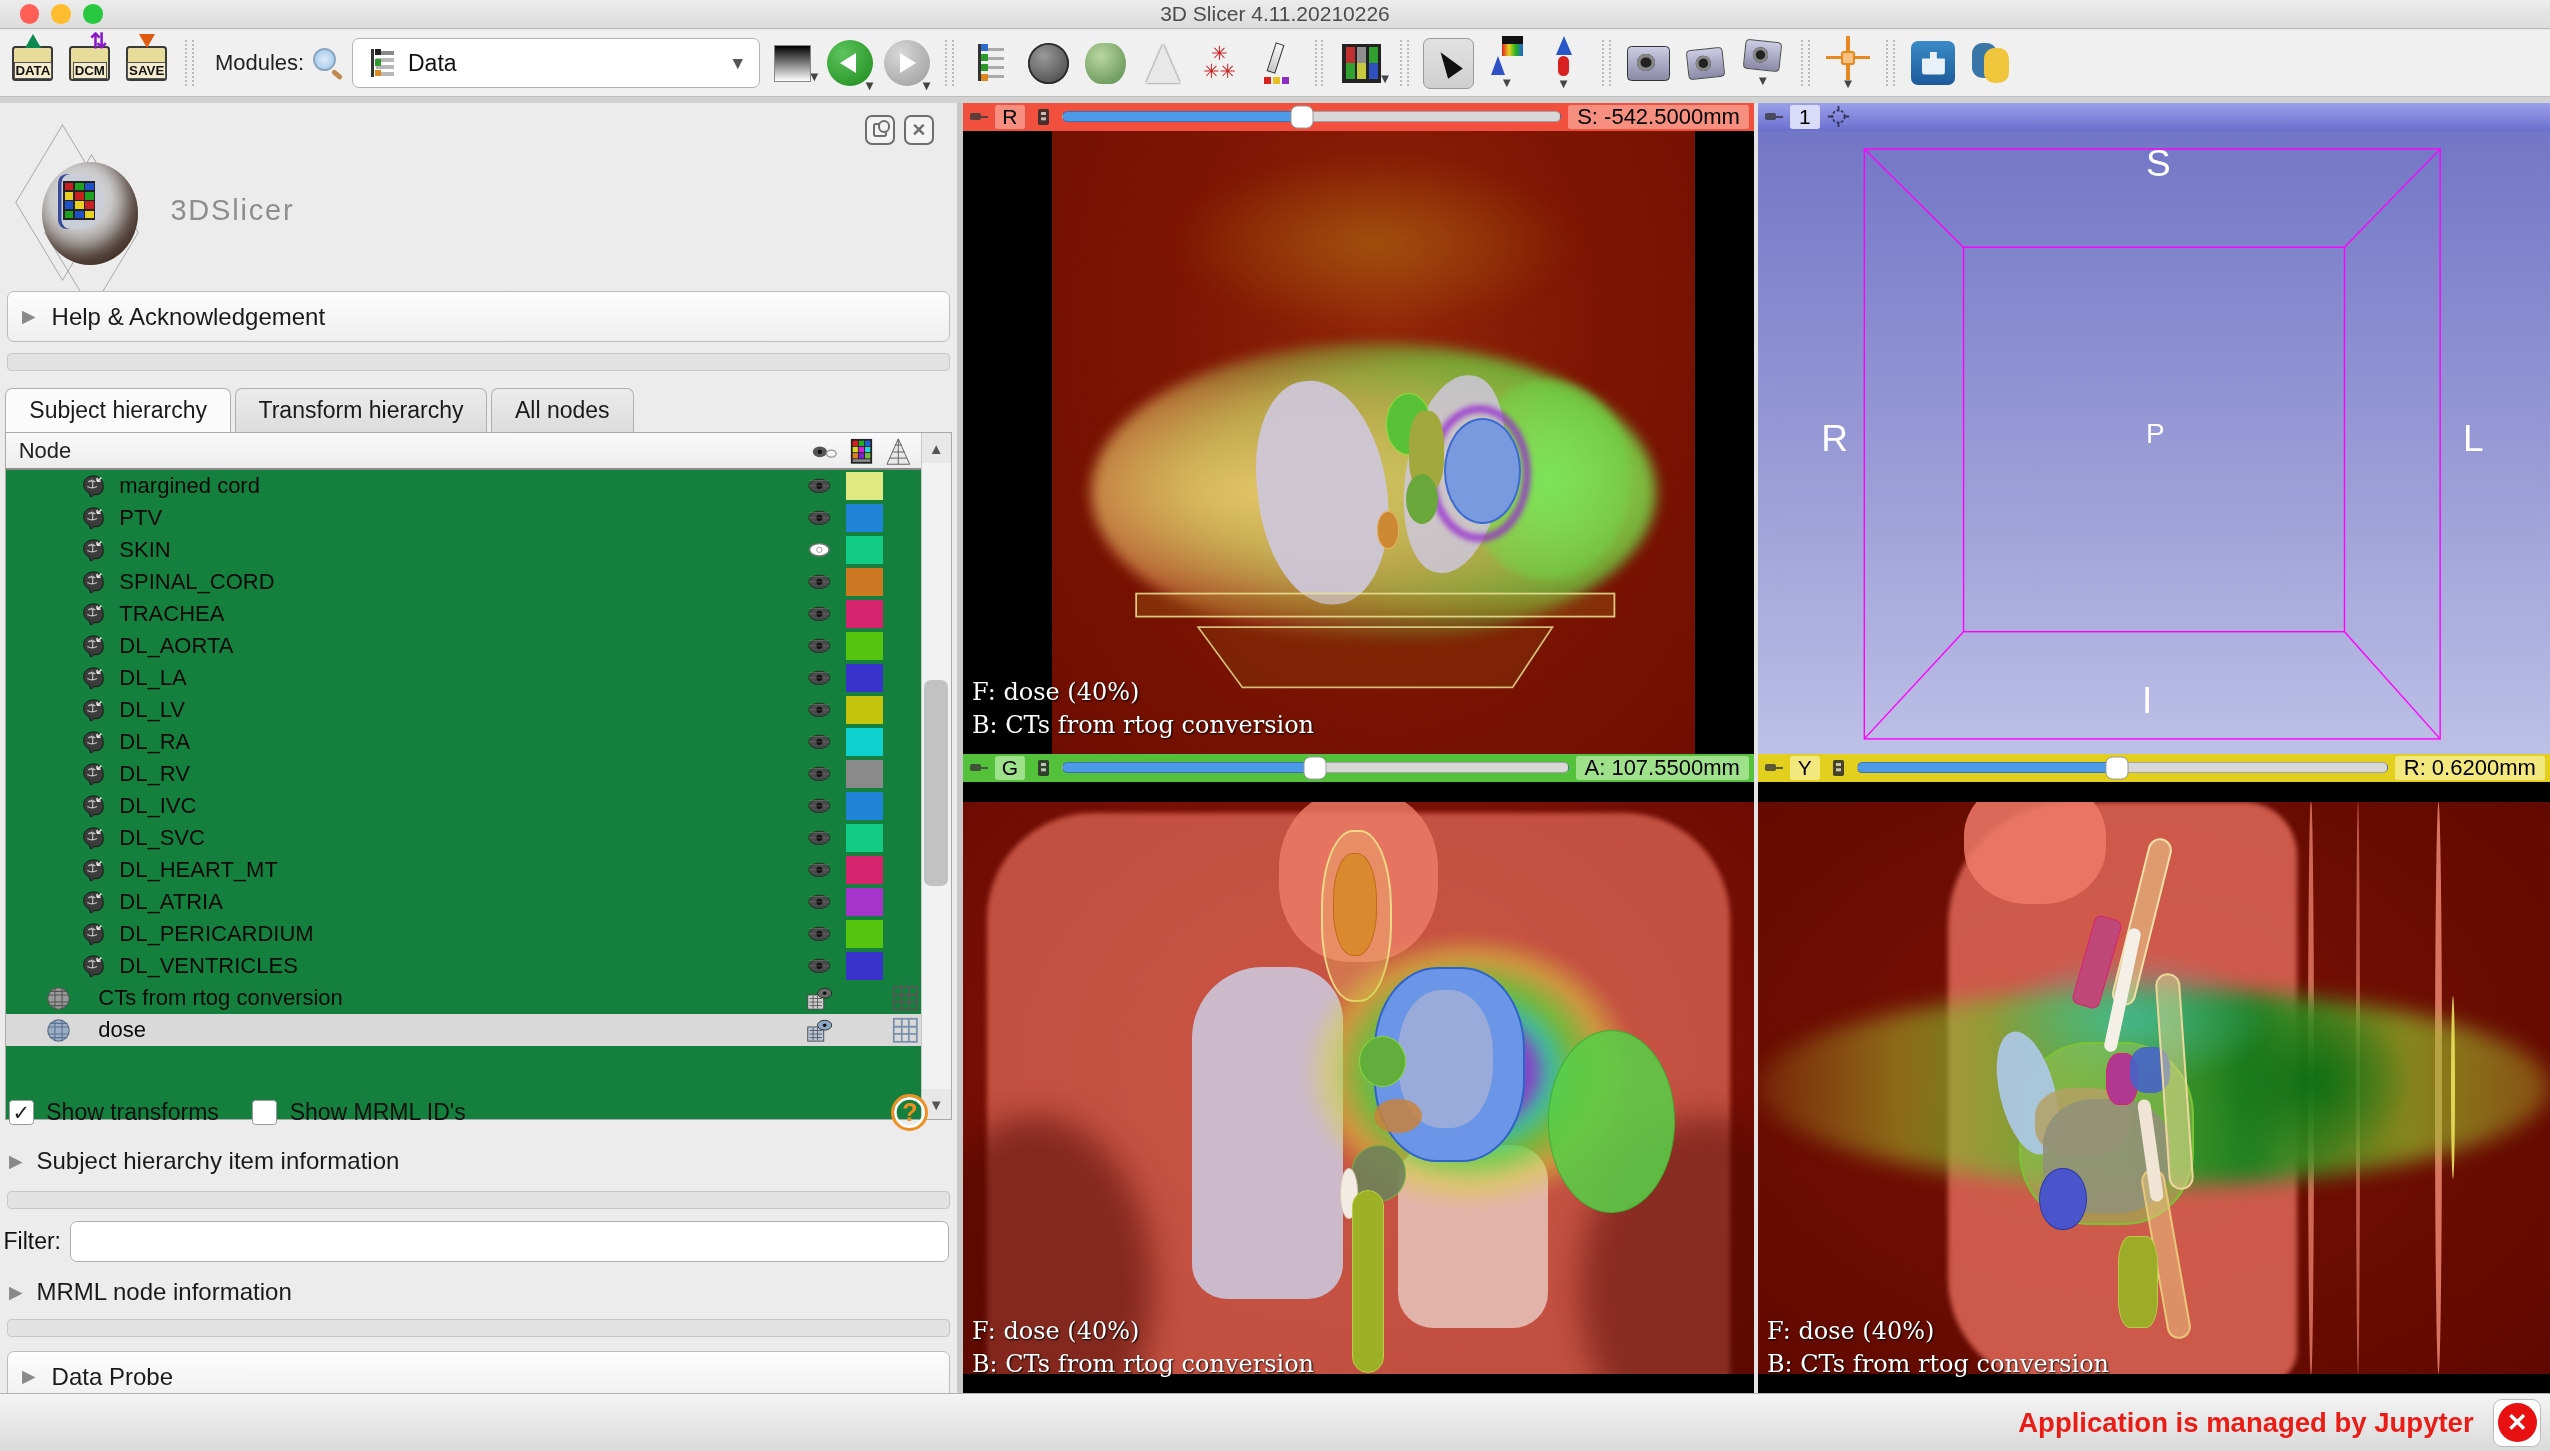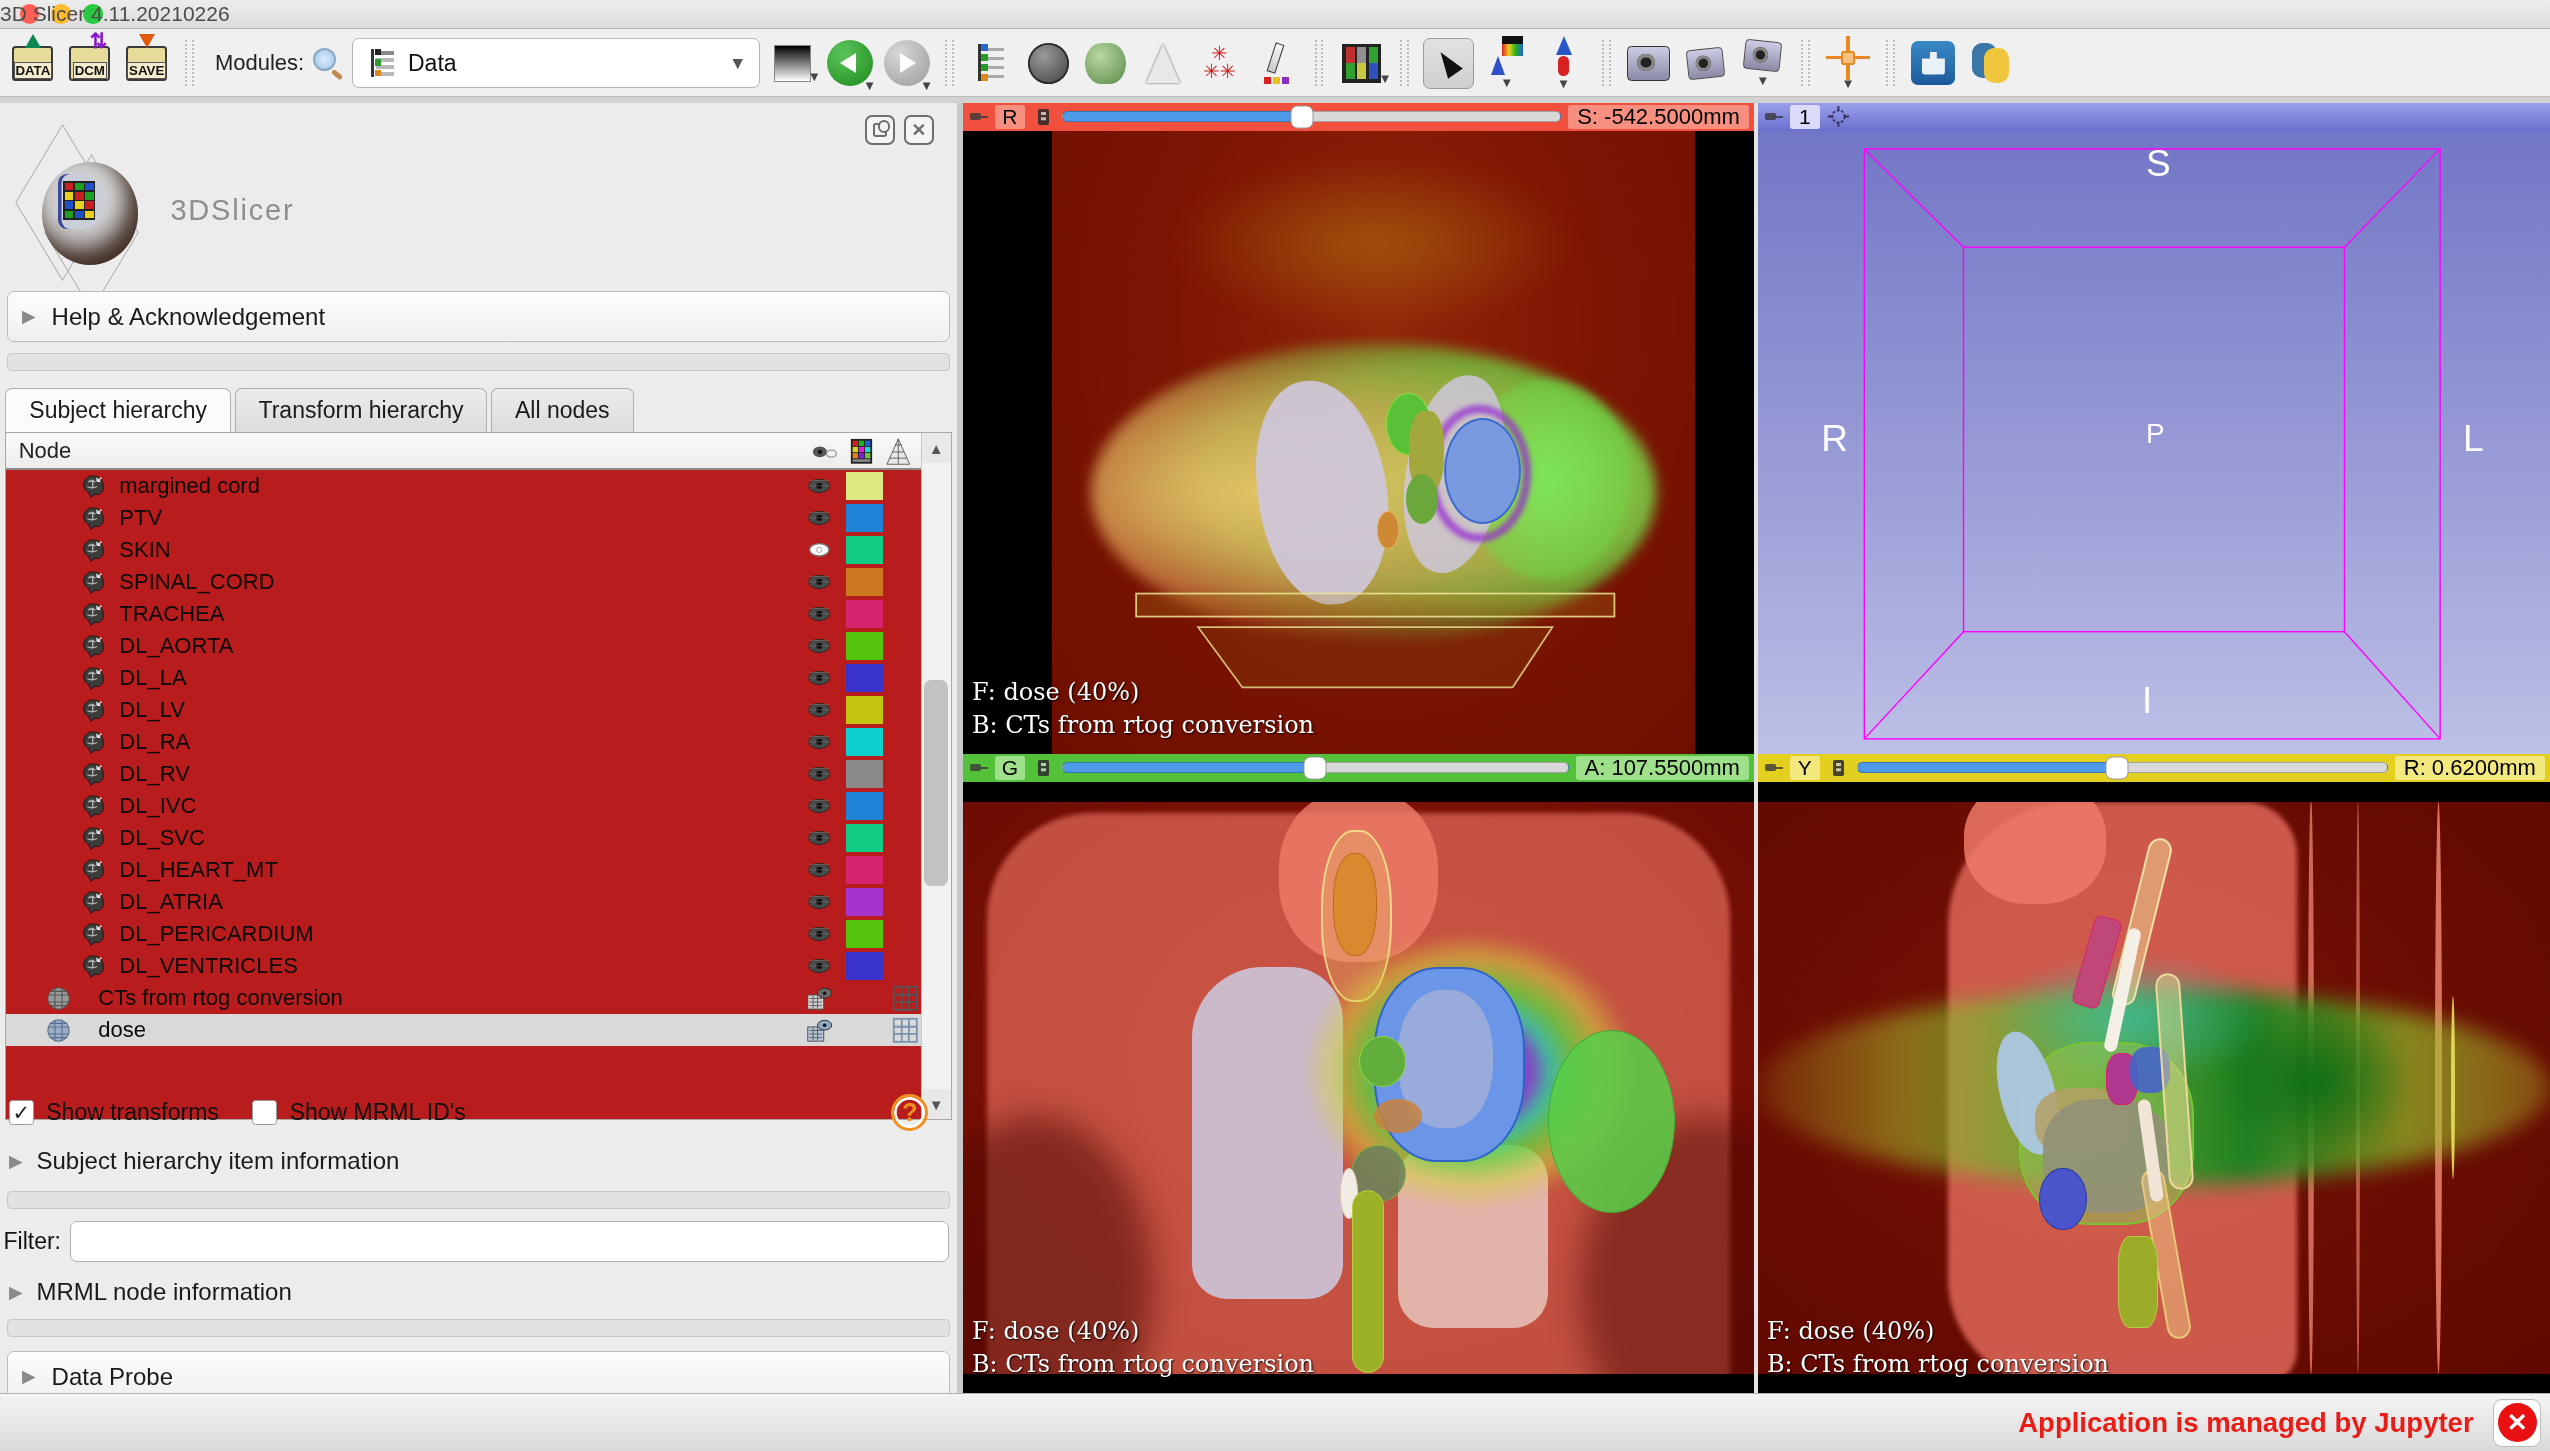--- a/index.html
+++ b/index.html
@@ -7,21 +7,21 @@
   body { font-family:"Liberation Sans", sans-serif; background:#ececec; position:relative; }
 
   
   .titlebar { position:absolute; left:0; top:0; width:2550px; height:29px;
     background:linear-gradient(#ececec,#dcdcdc); border-bottom:0.9px solid #b8b8b8;
     display:flex; align-items:center; }
   .traffic { width:19.5px; height:19.5px; border-radius:50%; margin-left:12.4px; }
   .traffic.red { background:#ff5f57; margin-left:19.5px; }
   .traffic.yellow { background:#febc2e; }
   .traffic.green { background:#28c840; }
-  .win-title { position:absolute; left:0; right:0; text-align:left; font-size:21px; color:#4c4c4c; }
+  .win-title { position:absolute; left:0; right:0; text-align:center; font-size:21px; color:#4c4c4c; }
 
   
   .toolbar { position:absolute; left:0; top:30px; width:2550px; height:66px; background:#f0f0f0;
     display:flex; align-items:center; gap:8.9px; padding:0 8.9px; }
   .tb-sep { width:8.9px; height:46px; border-left:2.7px dotted #bcbcbc; border-right:2.7px dotted #bcbcbc; margin:0 5.3px; }
   .tb-btn { display:flex; flex-direction:column; align-items:center; justify-content:center; min-width:48px; height:55px; border-radius:5.3px; }
   .clipboard { width:41px; height:35px; background:#e8dc9a; border:2.7px solid #3a3a3a; border-radius:3.5px;
     position:relative; display:flex; align-items:flex-end; justify-content:center; }
   .clipboard .lbl { font-size:13.3px; font-weight:bold; color:#111; background:#f4eccc; line-height:15px; padding:0 0.9px; border:0.9px solid #555; }
   .clip-arrow { position:absolute; top:-14px; width:0; height:0; }
@@ -113,21 +113,21 @@
   .collapse-arrow { color:#8a8a8a; font-size:17.7px; }
   .groove { margin:0 7px; height:17.7px; background:#e2e2e2; border:1.8px solid #c6c6c6; border-radius:4.4px; }
 
   .pos-help { position:absolute; left:0; right:0; top:188px; }
   .pos-groove1 { position:absolute; left:0; right:0; top:250px; }
   .tabs { position:absolute; left:5.3px; top:285px; display:flex; }
   .tab { height:44px; padding:0 23px; display:flex; align-items:center; font-size:23px; color:#1a1a1a;
     background:linear-gradient(#ececec,#dcdcdc); border:1.8px solid #b0b0b0; border-bottom:none; border-radius:7px 7px 0 0; margin-right:3.5px; }
   .tab.active { background:#fbfbfb; position:relative; z-index:2; }
 
-  .tree-box { position:absolute; left:5.3px; right:5.3px; top:329px; height:688px; background:#b91c1c; border:1.8px solid #a8a8a8; }
+  .tree-box { position:absolute; left:5.3px; right:5.3px; top:329px; height:688px; background:#15803d; border:1.8px solid #a8a8a8; }
   .tree-header { height:37px; background:linear-gradient(#fafafa,#ececec); border-bottom:2.7px solid #8a8a8a;
     display:flex; align-items:center; font-size:22px; color:#222; position:relative; }
   .tree-header .node-h { padding-left:12.4px; }
   .hdr-icons { position:absolute; right:39px; top:0; height:37px; display:flex; align-items:center; gap:12.4px; }
   .tree-scroll { position:absolute; right:0; top:0; bottom:0; width:30px; background:#f2f2f2; border-left:0.9px solid #c8c8c8; }
   .scroll-btn { height:30px; display:flex; align-items:center; justify-content:center; color:#555; font-size:15px; background:#e8e8e8; }
   .scroll-btn.down { position:absolute; bottom:0; left:0; right:0; }
   .scroll-thumb { position:absolute; left:2.7px; right:2.7px; top:36%; height:30%; background:#c2c2c2; border-radius:7px; }
   .tree-rows { position:absolute; left:0; right:30px; top:37px; bottom:0; overflow:hidden; }
   .tree-row { height:32px; display:flex; align-items:center; position:relative; }

